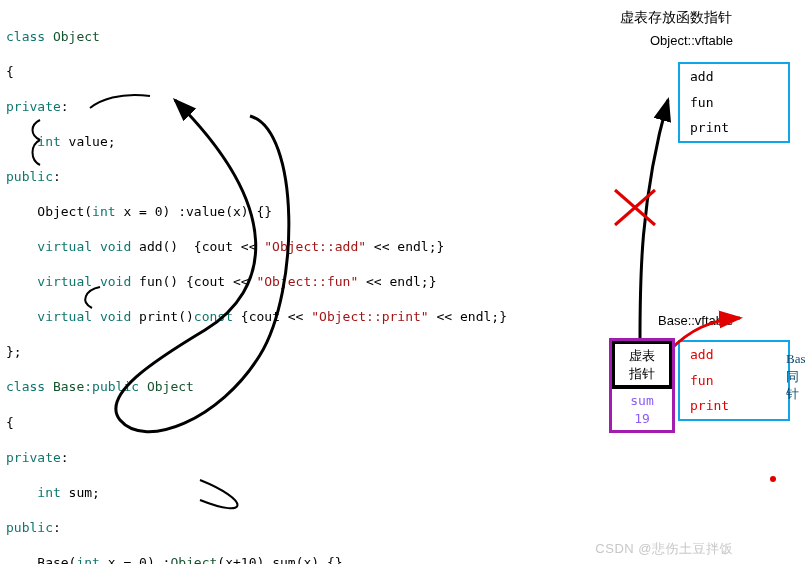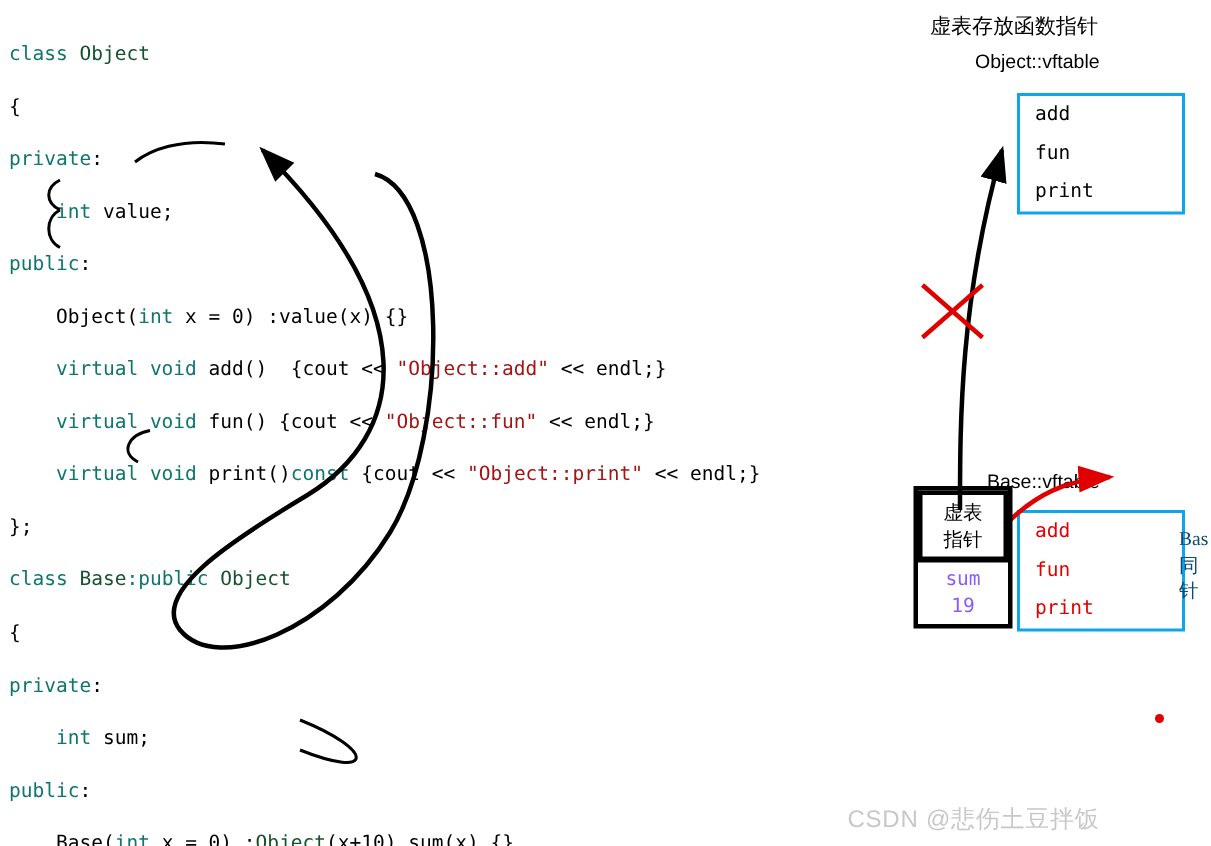--- a/index.html
+++ b/index.html
@@ -3,26 +3,26 @@
 <meta charset="utf-8">
 <style>
   html,body{margin:0;padding:0;background:#fff;font-family:"SimSun","NSimSun","宋体",Consolas,monospace;font-size:13px;line-height:1.35;color:#000;width:807px;height:564px;overflow:hidden}
   .canvas{position:relative;width:745px;height:564px}
   .code{position:absolute;left:6px;top:10px;white-space:pre}
   .code .ln{display:block}
   .kw{color:#0f766e}
   .ty{color:#14532d}
   .str{font-family:"SimSun",monospace}
   .pink{color:#a31515}
-  .watermark{position:absolute;right:12px;bottom:6px;color:#c8c8c8;font-family:Arial,sans-serif;font-size:16px;letter-spacing:.5px}
+  .watermark{position:absolute;right:12px;bottom:6px;color:#c8c8c8;font-family:Arial,sans-serif;font-size:13px;letter-spacing:.5px}
   .abs{position:absolute}
   .hdr{font-family:"SimSun",sans-serif}
   .vftable{position:absolute;border:2px solid #0ea5e9;padding:0 10px;width:88px}
   .vftable .row{padding:4px 0}
-  .memBox{position:absolute;left:609px;top:324px;width:60px;border:3px solid #000000;z-index:2}
+  .memBox{position:absolute;left:609px;top:338px;width:60px;border:3px solid #a21caf;z-index:2}
   .memBox .cell{text-align:center;padding:3px 2px}
   .memBox .hdrCell{border:3px solid #000;font-family:"SimSun"}
   .memBox .valCell{border:3px solid #000;border-top:1px solid #000}
   .memBox .sumCell{color:#8b5cf6;border-top:1px solid #000}
   .svgLayer{position:absolute;left:0;top:0;width:807px;height:564px;pointer-events:none}
   .reddot{position:absolute;width:6px;height:6px;border-radius:50%;background:#e10000}
 </style>
 </head>
 <body>
 

